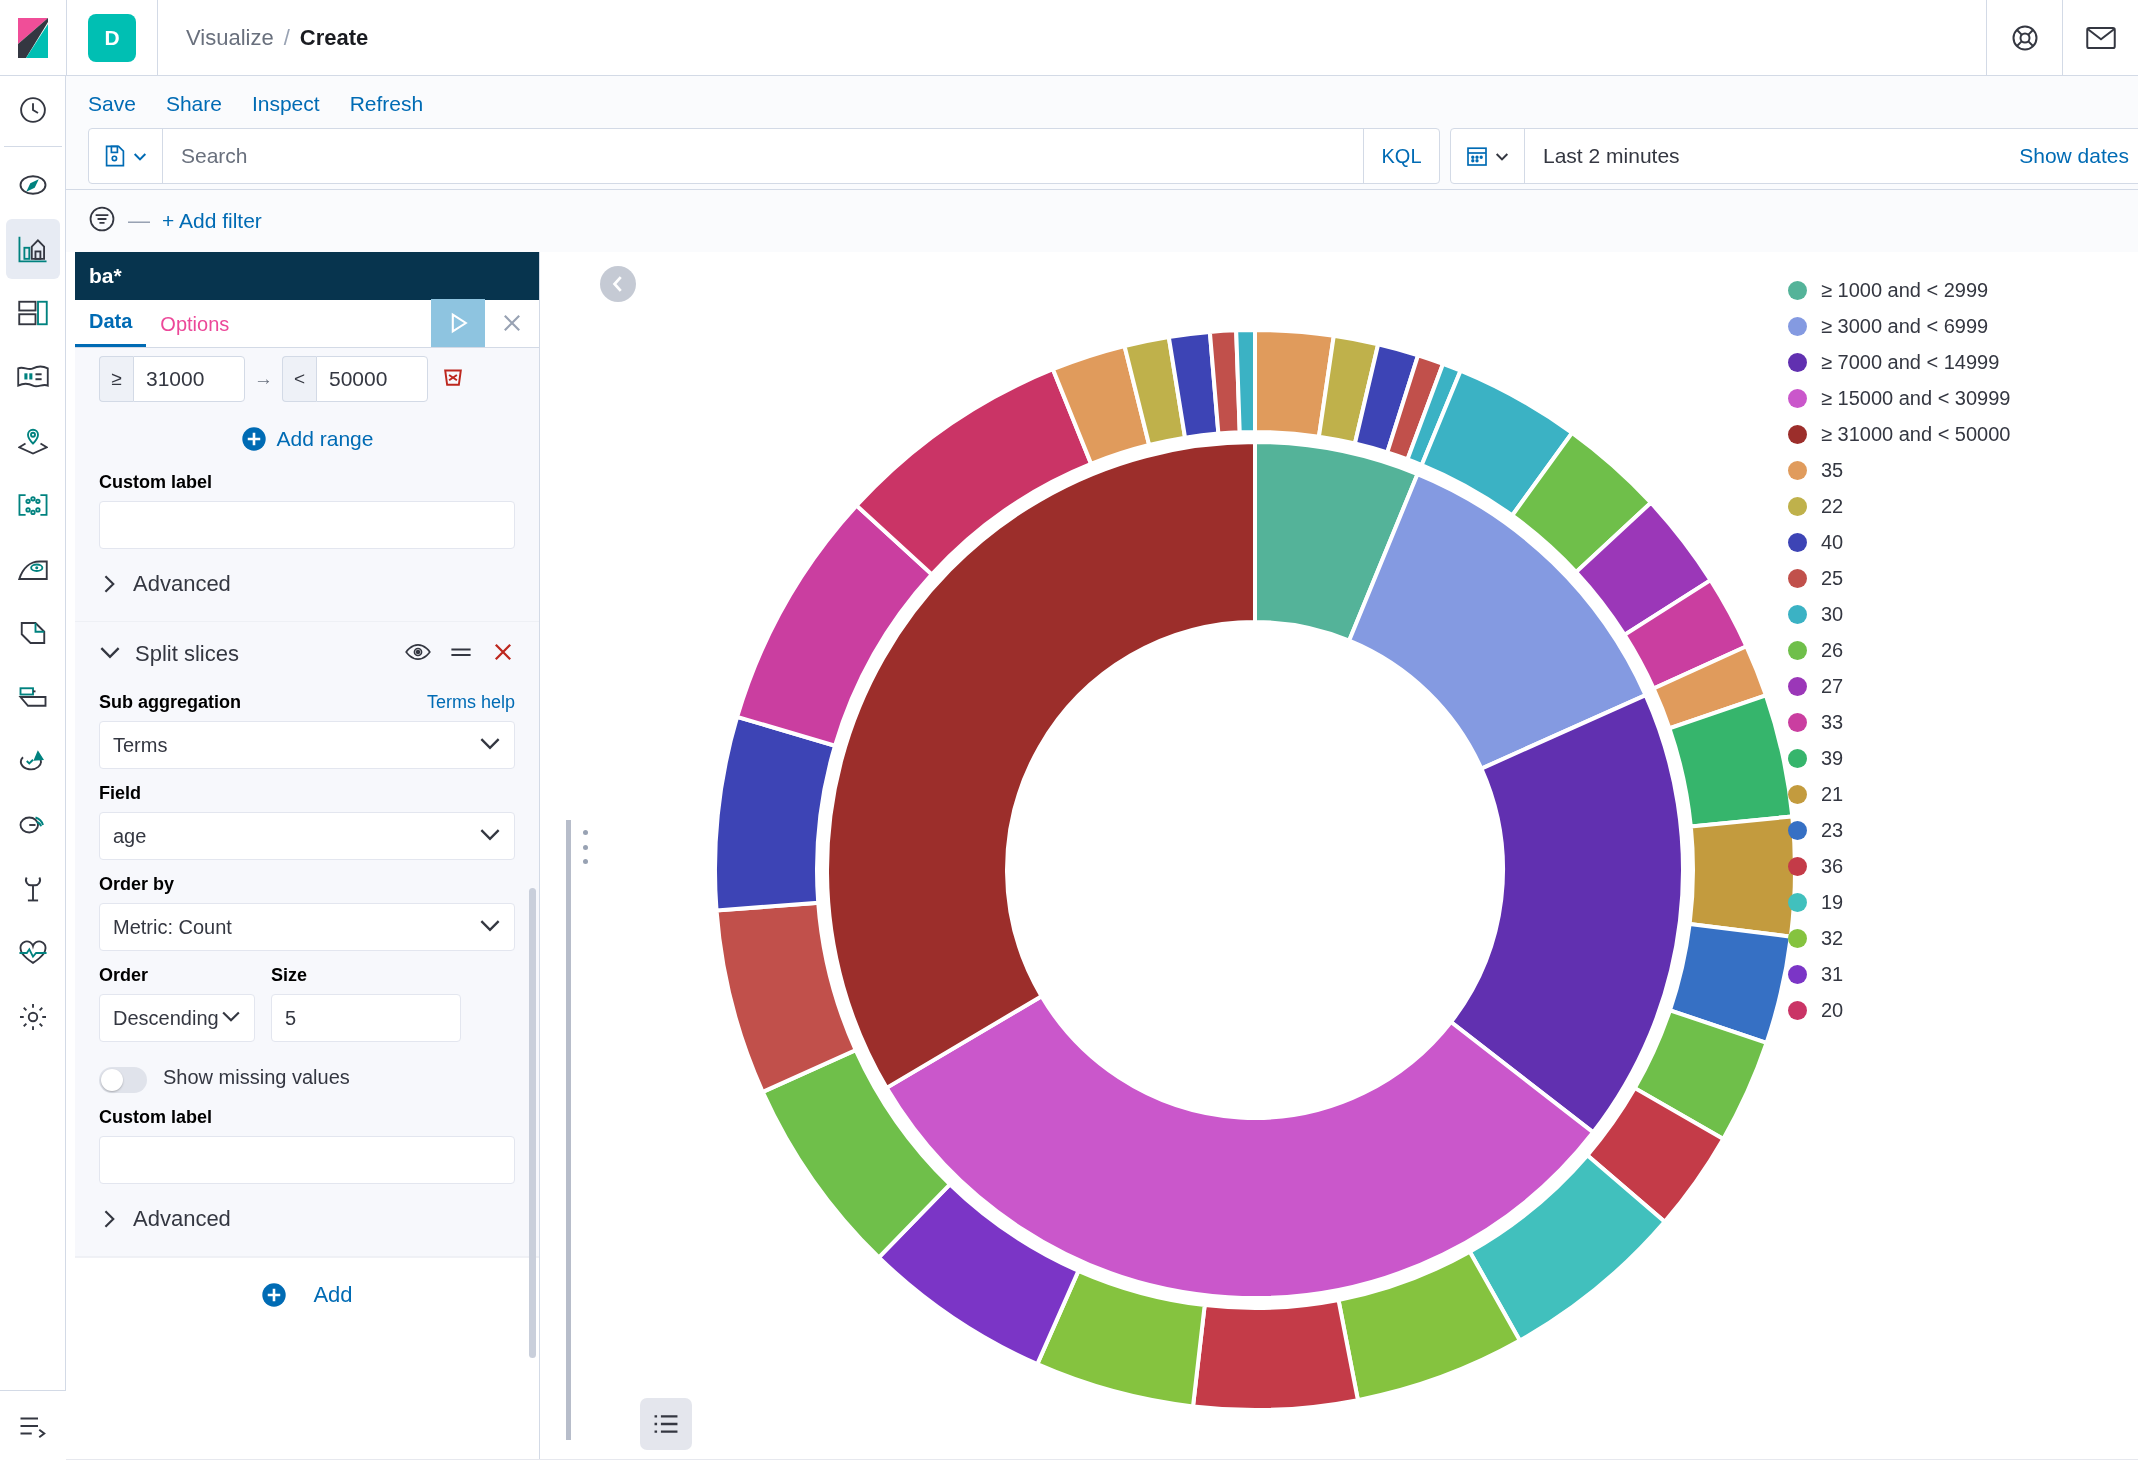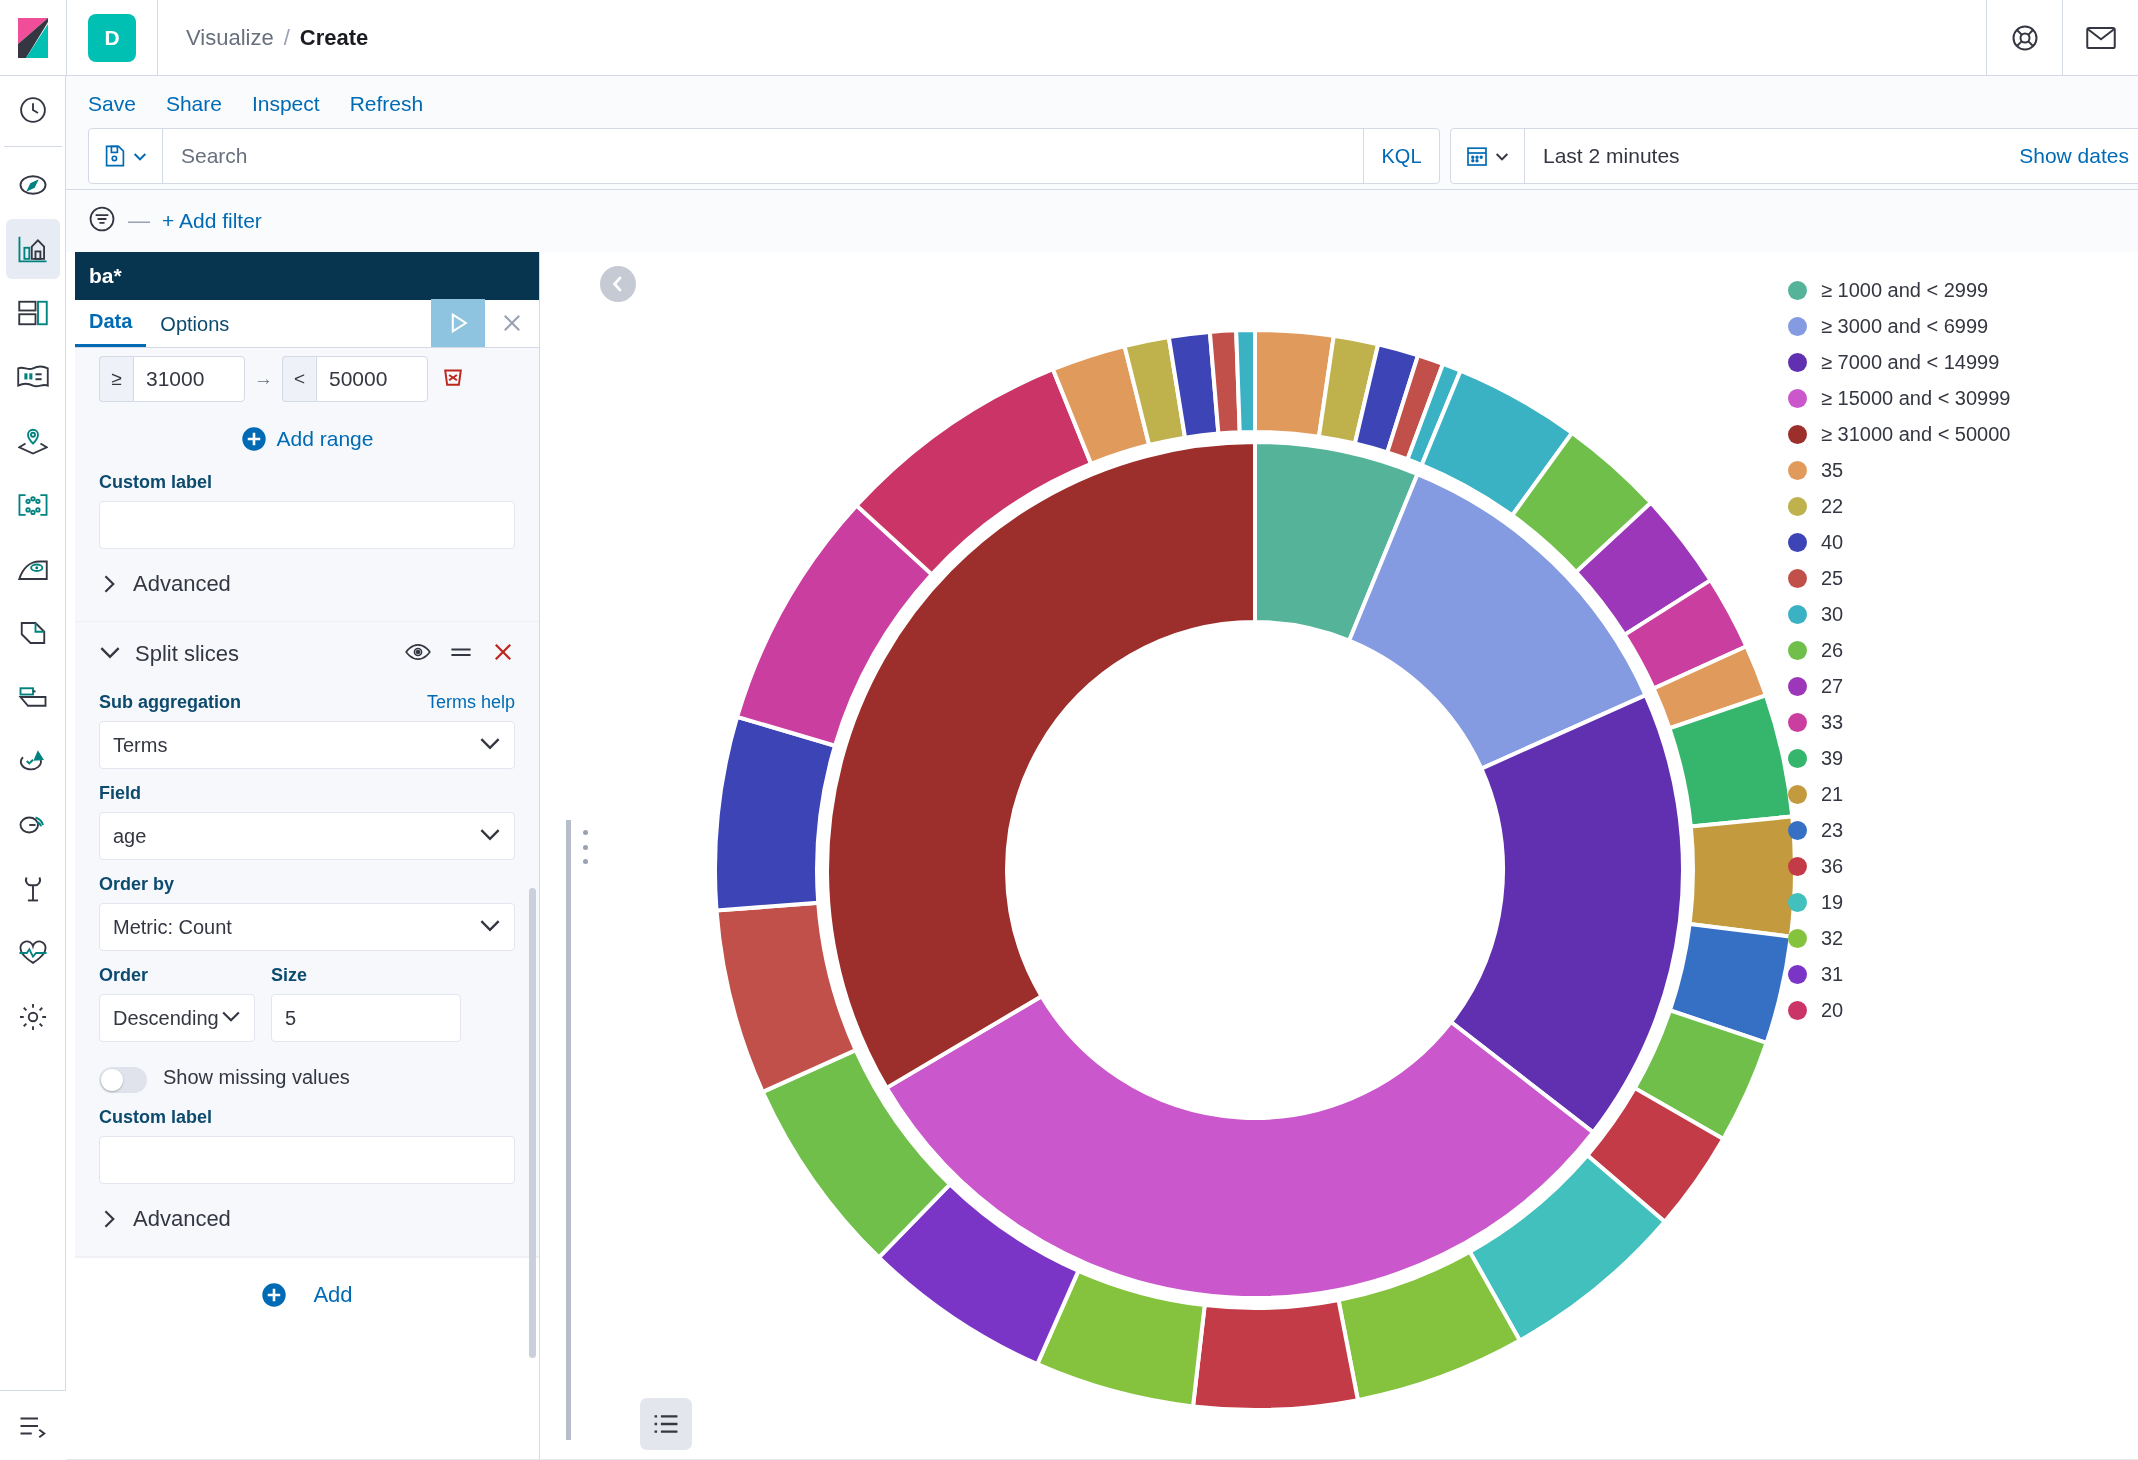--- a/index.html
+++ b/index.html
@@ -105,21 +105,21 @@
   }
   .panel-title {
     height: 48px; background: #07344e; color: #fff;
     font-size: 21px; font-weight: 700; display: flex; align-items: center; padding-left: 14px;
   }
   .panel-tabs {
     height: 48px; background: #fff; border-bottom: 1px solid #d3dae6;
     display: flex; align-items: flex-end; position: relative;
   }
   .ptab {
-    font-size: 20px; padding: 0 14px 11px 14px; color: #0c4a6e; cursor: pointer;
+    font-size: 20px; padding: 0 14px 11px 14px; color: #ec4899; cursor: pointer;
   }
   .ptab.active { color: #006BB4; font-weight: 600; border-bottom: 3px solid #006BB4; }
   .ptab-actions { margin-left: auto; display: flex; align-items: center; height: 48px; }
   .apply-btn {
     width: 54px; height: 48px; background: #8ec4e0;
     display: flex; align-items: center; justify-content: center;
   }
   .close-btn {
     width: 54px; height: 48px; display: flex; align-items: center; justify-content: center;
   }
@@ -139,21 +139,21 @@
     border-radius: 0 4px 4px 0; font-size: 21px; padding-left: 12px; outline: 0;
     font-family: "Liberation Sans", sans-serif; color: #343741;
   }
   .rg-arrow { color: #69707d; font-size: 19px; margin: 0 9px; }
   .rg-del { margin-left: 12px; }
 
   .addrange {
     display: flex; align-items: center; justify-content: center; gap: 10px;
     color: #006BB4; font-size: 21px; padding: 24px 0 6px; cursor: pointer;
   }
-  .fld-label { font-size: 18px; font-weight: 700; color: #0c4a6e; margin: 14px 0 8px; }
+  .fld-label { font-size: 18px; font-weight: 700; color: #000000; margin: 14px 0 8px; }
   .fld-input {
     width: 100%; height: 48px; background: #fff; border: 1px solid #e3e6ef;
     border-radius: 4px; outline: 0; font-size: 20px; padding: 0 13px;
     font-family: "Liberation Sans", sans-serif; color: #343741;
   }
   .adv-row {
     display: flex; align-items: center; gap: 14px;
     font-size: 22px; color: #343741; padding: 22px 0 2px; cursor: pointer;
   }
 

